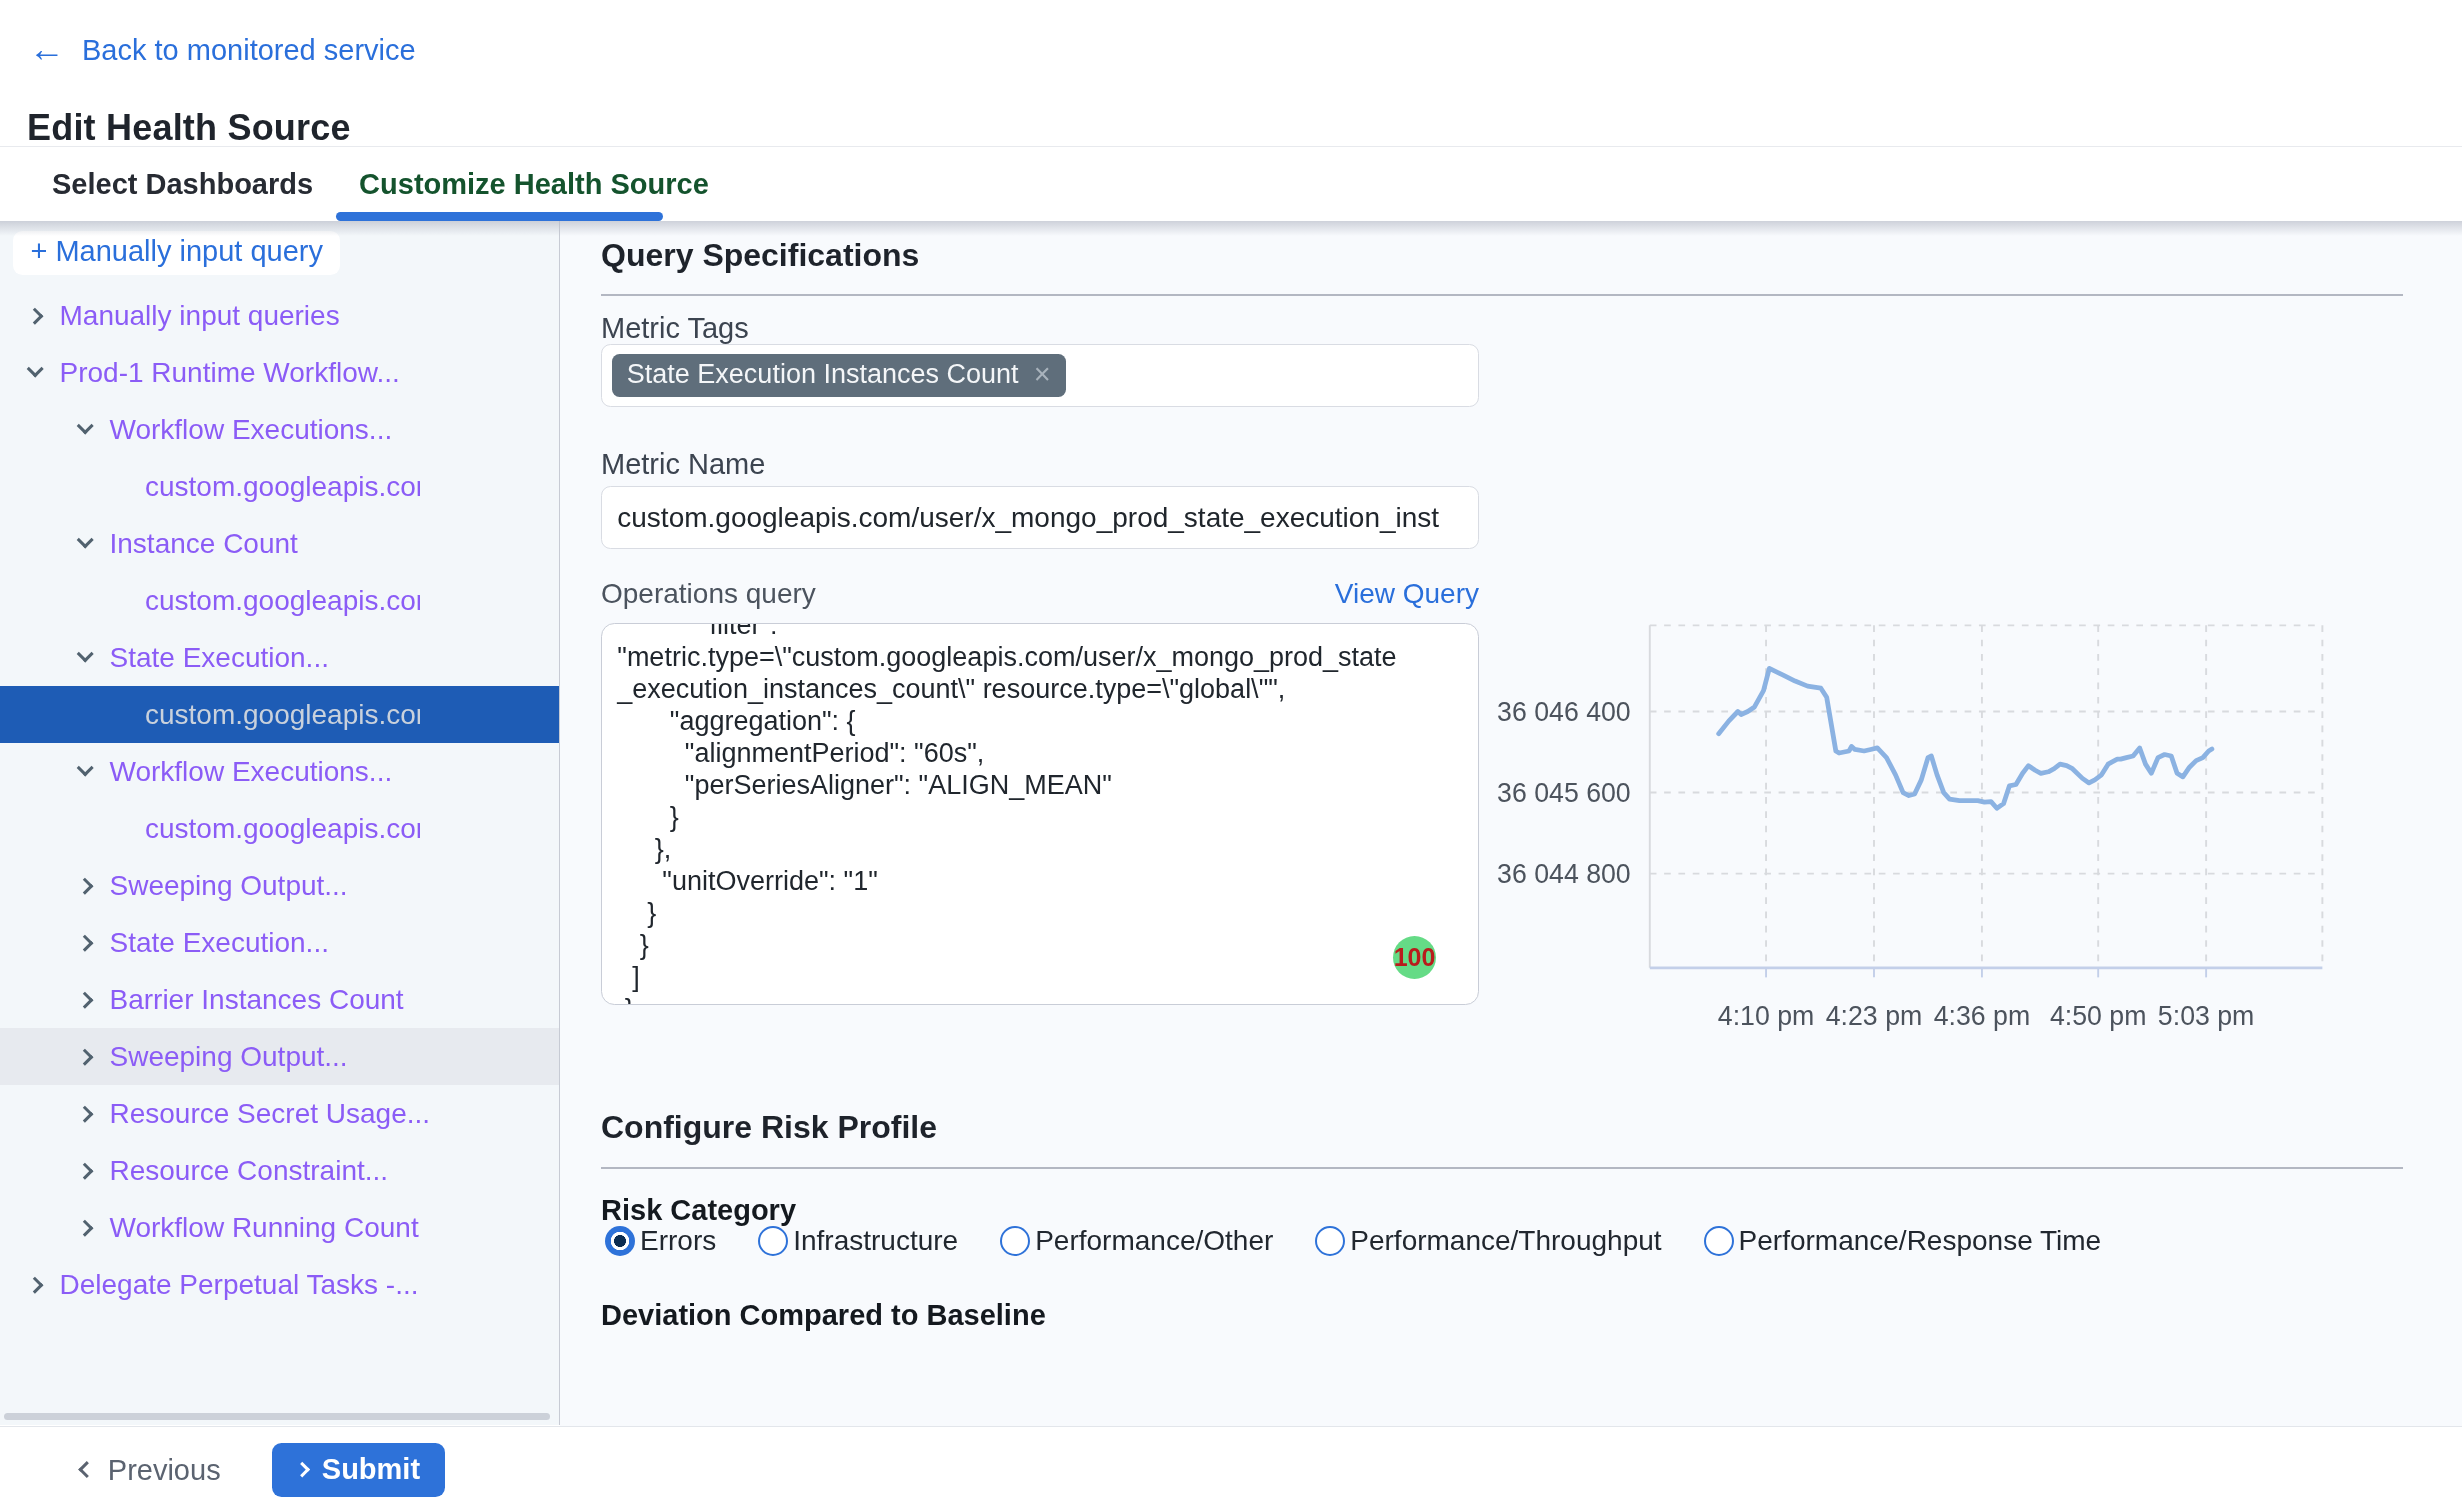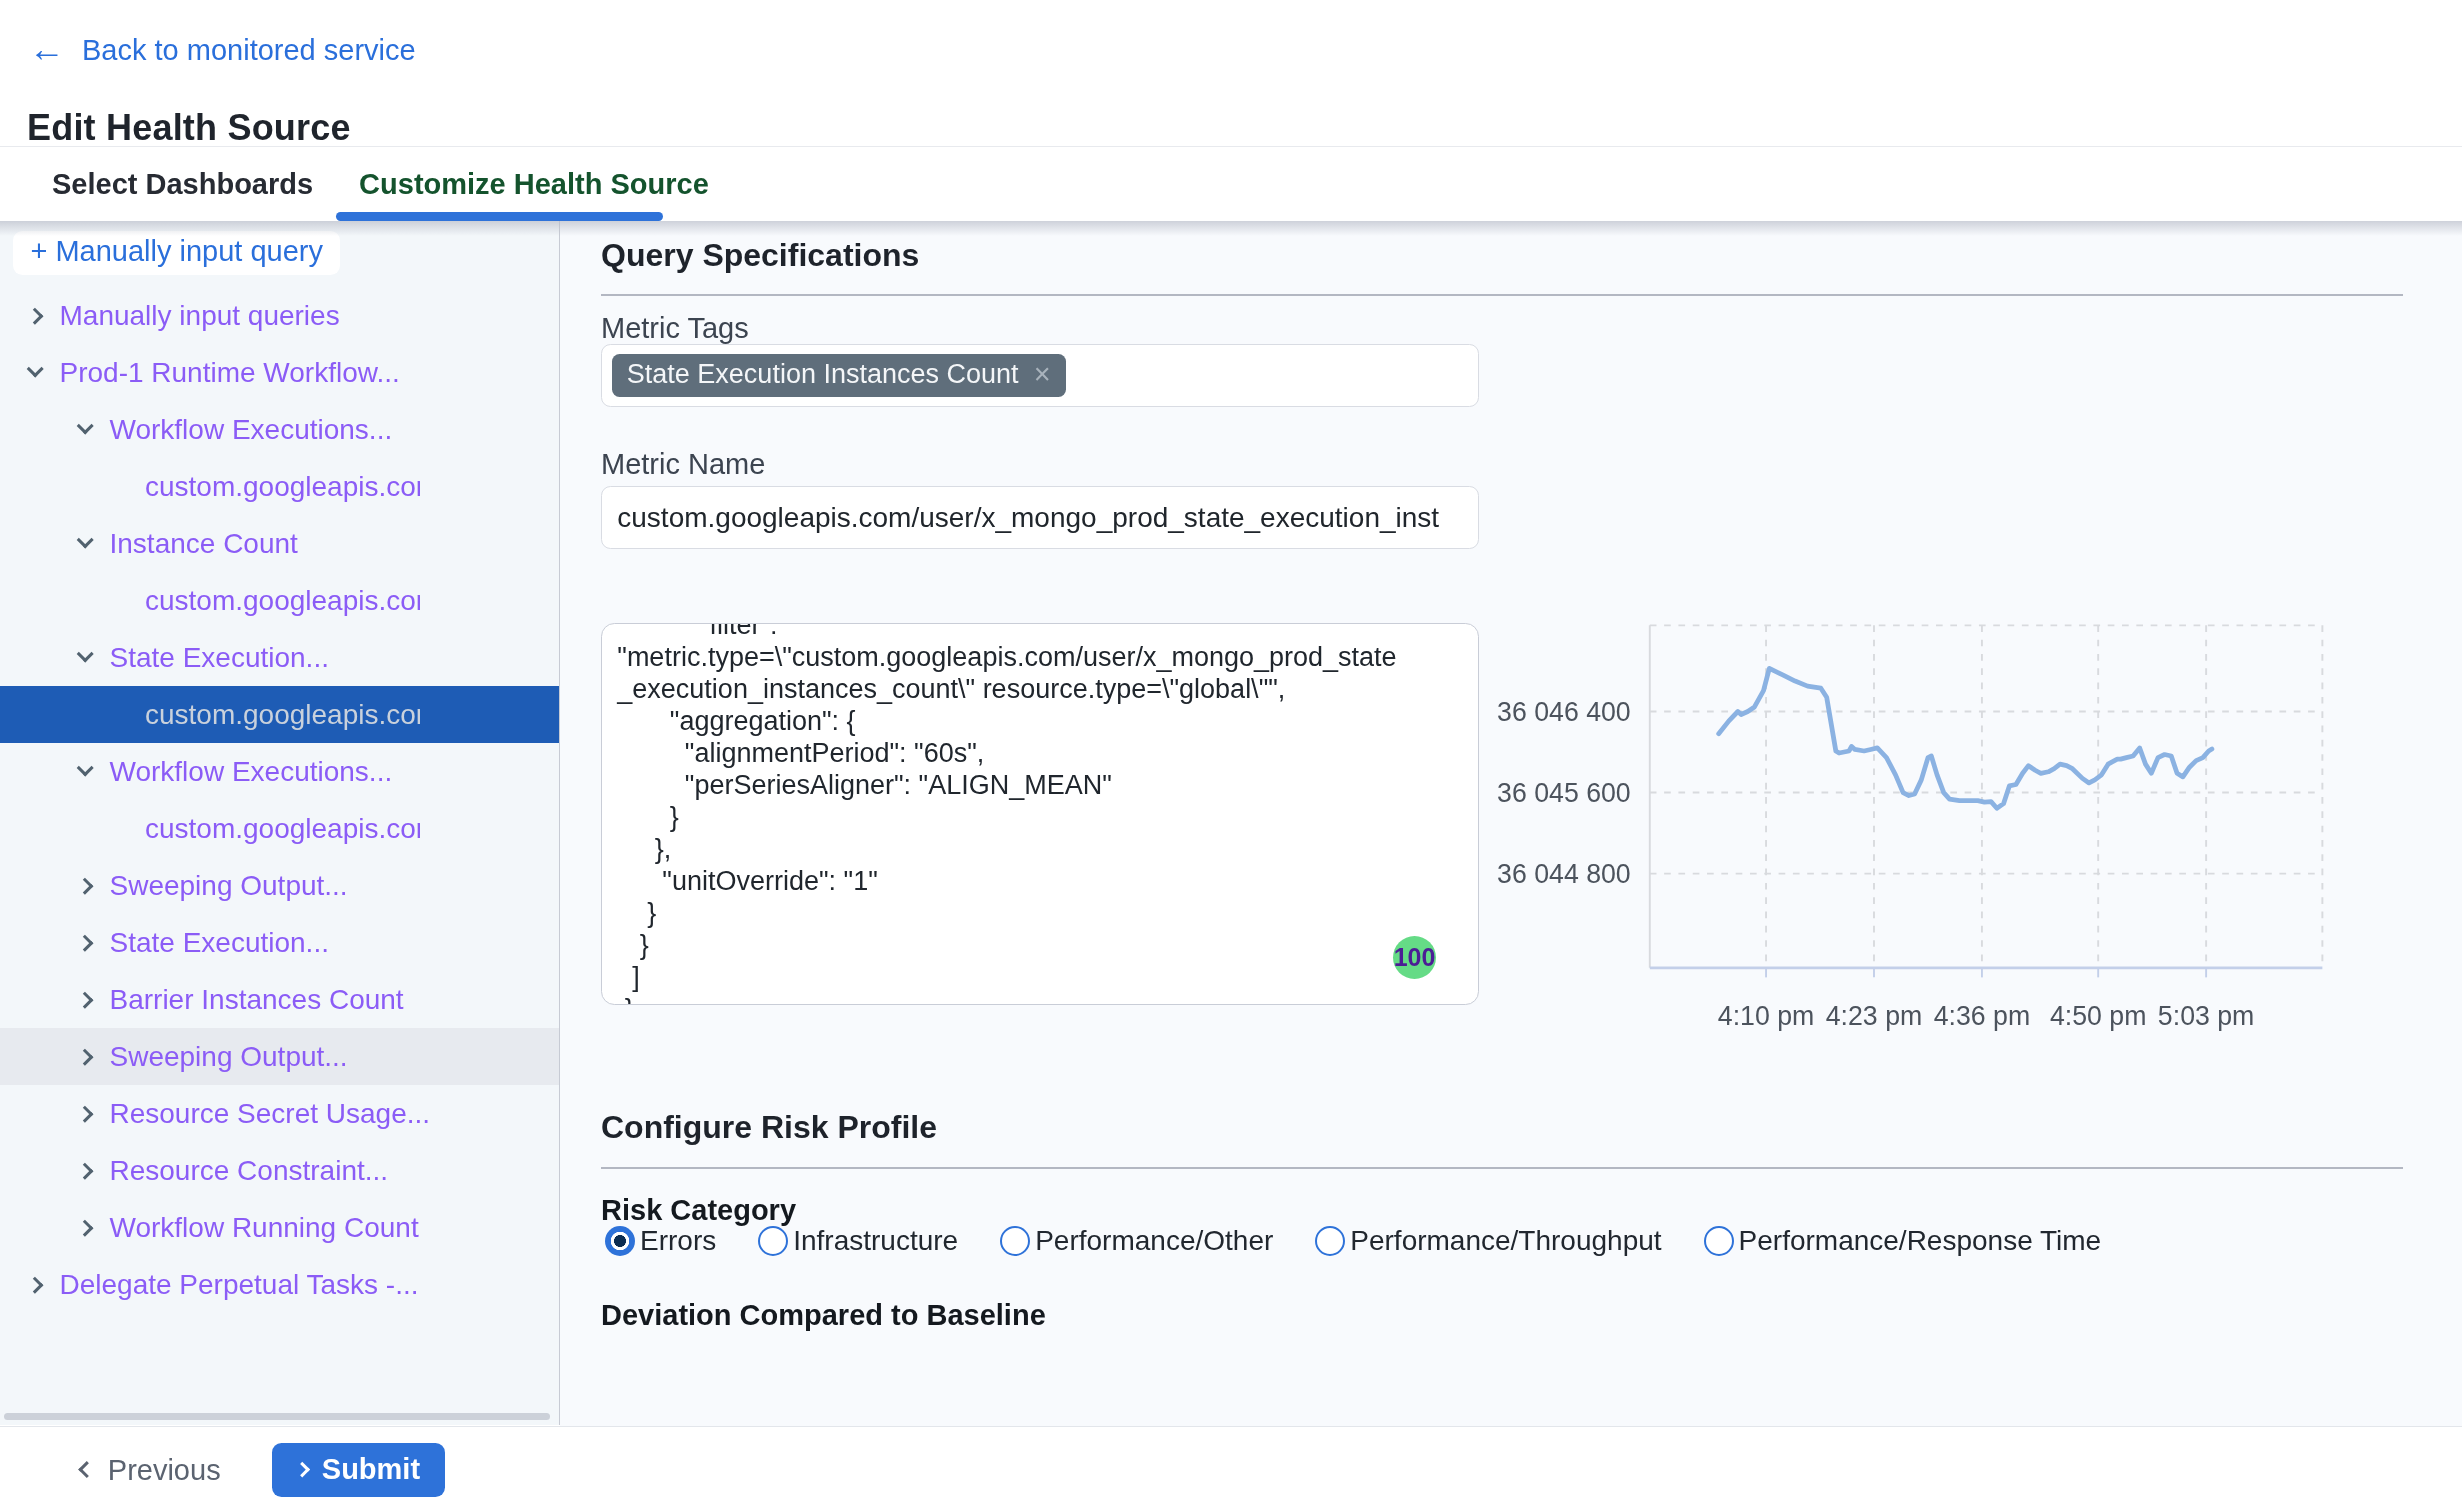--- a/index.html
+++ b/index.html
@@ -41,21 +41,21 @@
   .box{position:absolute;left:41px;width:878px;background:#fff;border:1.9px solid #d9dce3;border-radius:9.5px}
   #tags-box{top:123px;height:63px;display:flex;align-items:center;padding:0 9.5px;cursor:text}
   .chip{display:flex;align-items:center;gap:15.3px;background:var(--chip);color:#f4f6f8;border-radius:7.6px;padding:4.8px 15.3px 6.7px;font-size:27px;cursor:default}
   .chip .x{color:#a9b3bc;font-size:29px;cursor:pointer;line-height:1}
   #name-input{top:265px;height:63px;display:flex;align-items:center;padding:0 15.3px;font-size:28px;color:#20262c;white-space:nowrap;overflow:hidden;cursor:text}
   .ops-row{position:absolute;left:41px;top:357px;width:878px;display:flex;justify-content:space-between;align-items:center}
   .ops-label{font-size:28px;color:#4b535e}
   .viewq{font-size:28px;color:var(--link);cursor:pointer}
   #code-box{position:absolute;left:41px;top:402px;width:878px;height:382px;background:#fff;border:1.9px solid #c9cdd7;border-radius:13.4px;overflow:hidden;padding:0 15.3px;cursor:text}
   #code-box pre{font-family:inherit;font-size:27px;line-height:32px;color:#20262d;margin-top:-15.3px;white-space:pre}
-  .badge{position:absolute;right:42px;bottom:25px;width:43px;height:43px;border-radius:50%;background:var(--badge);color:#4c1d95;font-size:25px;font-weight:700;display:flex;align-items:center;justify-content:center}
+  .badge{position:absolute;right:42px;bottom:25px;width:43px;height:43px;border-radius:50%;background:var(--badge);color:#b91c1c;font-size:25px;font-weight:700;display:flex;align-items:center;justify-content:center}
   .chart-wrap{position:absolute;left:933px;top:370px;width:969px;height:477px}
   .radio-row{position:absolute;left:45px;top:1004px;display:flex;align-items:center;gap:42px}
   .radio{display:flex;align-items:center;gap:5px;font-size:28px;color:#21272f;cursor:pointer;white-space:nowrap}
   .rdot{width:30px;height:30px;border-radius:50%;border:2.9px solid var(--accent);background:#fff;flex:none}
   .rdot.on{border:none;background:radial-gradient(circle at 50% 50%,#0c2d52 0 5.7px,#fff 6.2px 9px,var(--accent) 9.5px)}
   .cb-row{position:absolute;top:1126px;left:0;right:0;height:38px}
   .cb{position:absolute;display:flex;align-items:center;gap:17px;font-size:28px;color:#21272f;cursor:pointer;white-space:nowrap}
   #cb1{left:93px}#cb2{left:597px}
   .cbbox{width:30px;height:30px;border:2.9px solid var(--accent);border-radius:7.6px;background:#fff;flex:none}
   .footer{position:absolute;left:0;right:0;bottom:0;height:86px;background:#fff;border-top:1.9px solid #e3e6eb}
@@ -192,20 +192,24 @@
   <div class="box" id="tags-box">
     <span class="chip">
       <span>State Execution Instances Count</span>
       <span class="x">×</span>
     </span>
   </div>
 
   <div class="flabel" id="mn-label">Metric Name</div>
   <div class="box" id="name-input">custom.googleapis.com/user/x_mongo_prod_state_execution_inst</div>
 
+  <div class="ops-row">
+    <span class="ops-label">Operations query</span>
+    <span class="viewq">View Query</span>
+  </div>
 
   <div id="code-box">
     <pre id="code-pre">           "filter":
 "metric.type=\"custom.googleapis.com/user/x_mongo_prod_state
 _execution_instances_count\" resource.type=\"global\"",
        "aggregation": {
          "alignmentPeriod": "60s",
          "perSeriesAligner": "ALIGN_MEAN"
        }
      },

